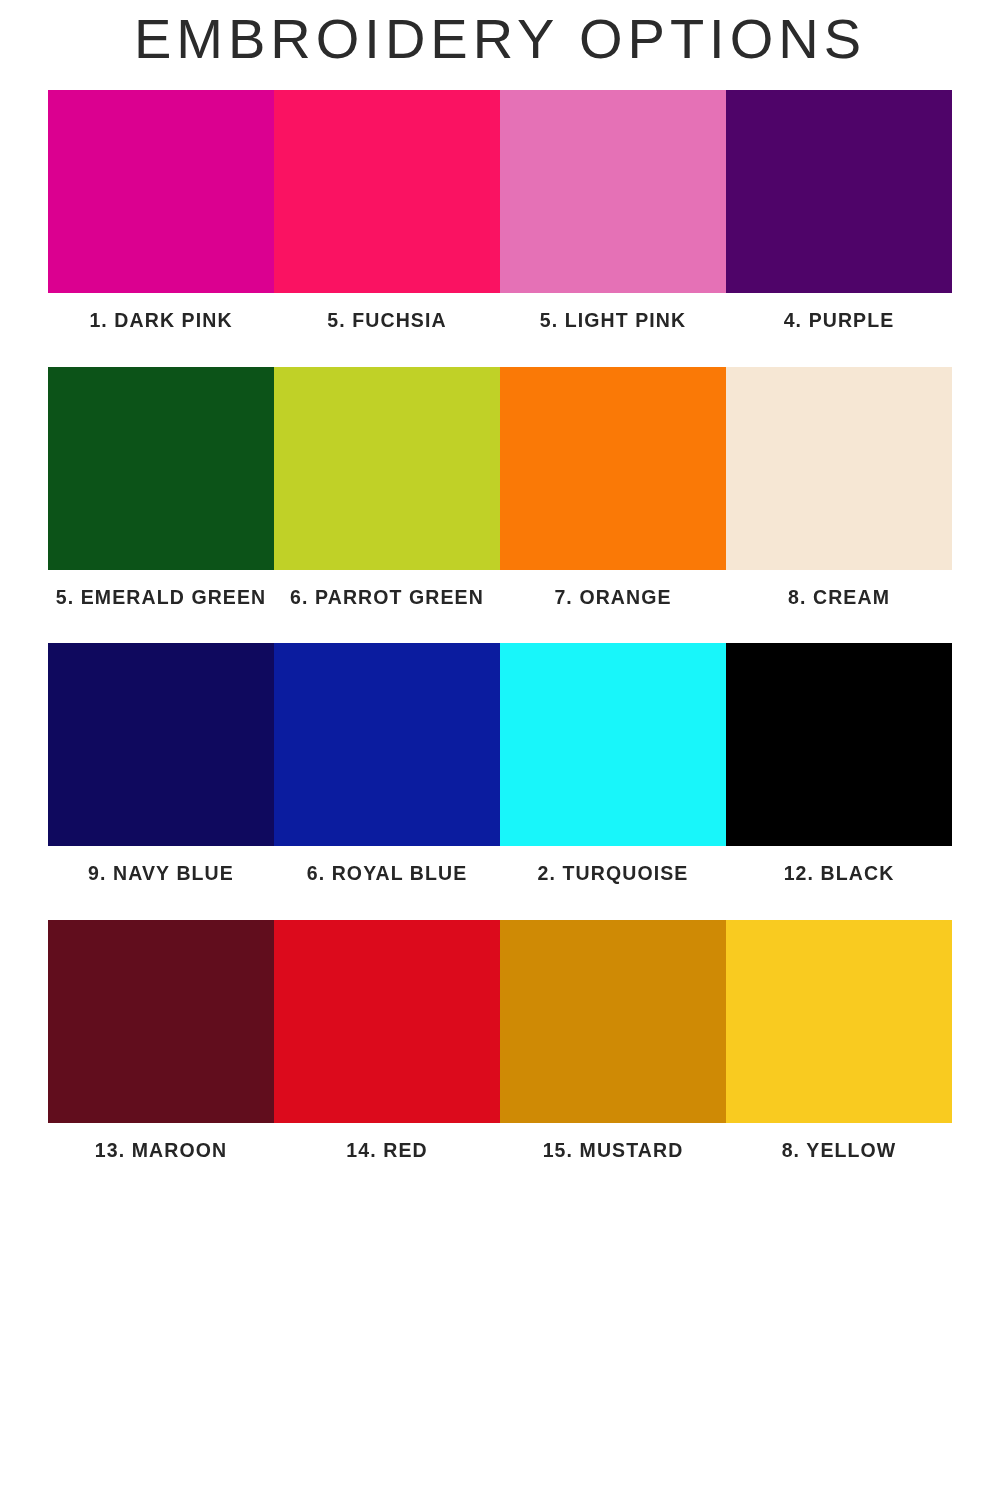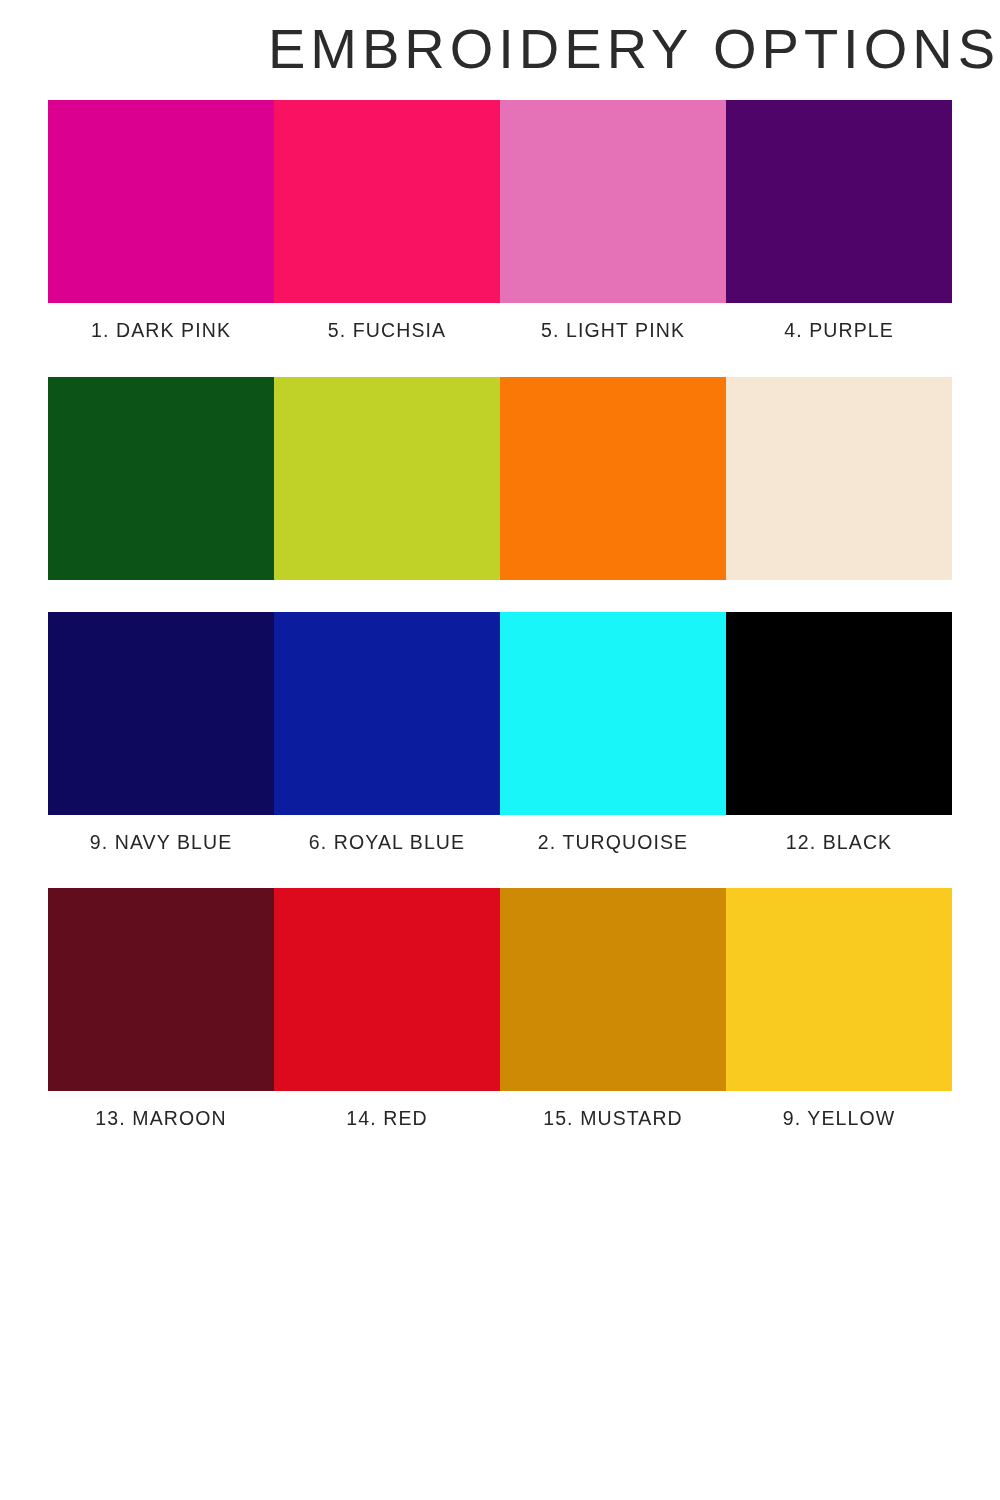--- a/index.html
+++ b/index.html
@@ -14,27 +14,27 @@
     overflow: hidden;
   }
   .page {
     position: relative;
     width: 1000px;
     height: 1500px;
     background: #ffffff;
     box-sizing: border-box;
   }
   .page-title {
-    text-align: right;
+    text-align: center;
     font-size: 56px;
     font-weight: 300;
     letter-spacing: 5px;
     color: #2b2b2b;
     margin: 0;
-    padding-top: 14px;
+    padding-top: 4px;
     line-height: 1.25;
     white-space: nowrap;
   }
   .palette {
     margin-top: 16px;
     padding: 0 48px;
     box-sizing: border-box;
   }
   .swatch-row {
     width: 904px;
@@ -57,21 +57,21 @@
   .label-strip {
     display: flex;
     width: 904px;
     margin-top: 14px;
   }
   .swatch-label {
     width: 226px;
     flex: 0 0 226px;
     text-align: center;
     font-size: 19.5px;
-    font-weight: 400;
+    font-weight: 700;
     letter-spacing: 1.1px;
     color: #262626;
     line-height: 1.42;
     padding: 0 6px;
     box-sizing: border-box;
   }
 </style>
 </head>
 <body>
 
@@ -96,20 +96,26 @@
       </div>
     </div>
 
     <div class="swatch-row">
       <div class="swatch-strip">
         <div class="swatch-chip" style="background-color: rgb(12, 83, 24);"></div>
         <div class="swatch-chip" style="background-color: rgb(192, 209, 39);"></div>
         <div class="swatch-chip" style="background-color: rgb(250, 121, 6);"></div>
         <div class="swatch-chip" style="background-color: rgb(246, 231, 212);"></div>
       </div>
+      <div class="label-strip">
+        <div class="swatch-label">5. EMERALD GREEN</div>
+        <div class="swatch-label">6. PARROT GREEN</div>
+        <div class="swatch-label">7. ORANGE</div>
+        <div class="swatch-label">8. CREAM</div>
+      </div>
     </div>
 
     <div class="swatch-row">
       <div class="swatch-strip">
         <div class="swatch-chip" style="background-color: rgb(15, 9, 94);"></div>
         <div class="swatch-chip" style="background-color: rgb(11, 28, 159);"></div>
         <div class="swatch-chip" style="background-color: rgb(24, 246, 250);"></div>
         <div class="swatch-chip" style="background-color: rgb(0, 0, 0);"></div>
       </div>
       <div class="label-strip">
@@ -124,18 +130,18 @@
       <div class="swatch-strip">
         <div class="swatch-chip" style="background-color: rgb(97, 13, 29);"></div>
         <div class="swatch-chip" style="background-color: rgb(220, 10, 28);"></div>
         <div class="swatch-chip" style="background-color: rgb(207, 138, 5);"></div>
         <div class="swatch-chip" style="background-color: rgb(249, 203, 32);"></div>
       </div>
       <div class="label-strip">
         <div class="swatch-label">13. MAROON</div>
         <div class="swatch-label">14. RED</div>
         <div class="swatch-label">15. MUSTARD</div>
-        <div class="swatch-label">9. YELLOW</div>
+        <div class="swatch-label">8. YELLOW</div>
       </div>
     </div>
 
   </div>
 </div>
 
 </body></html>

